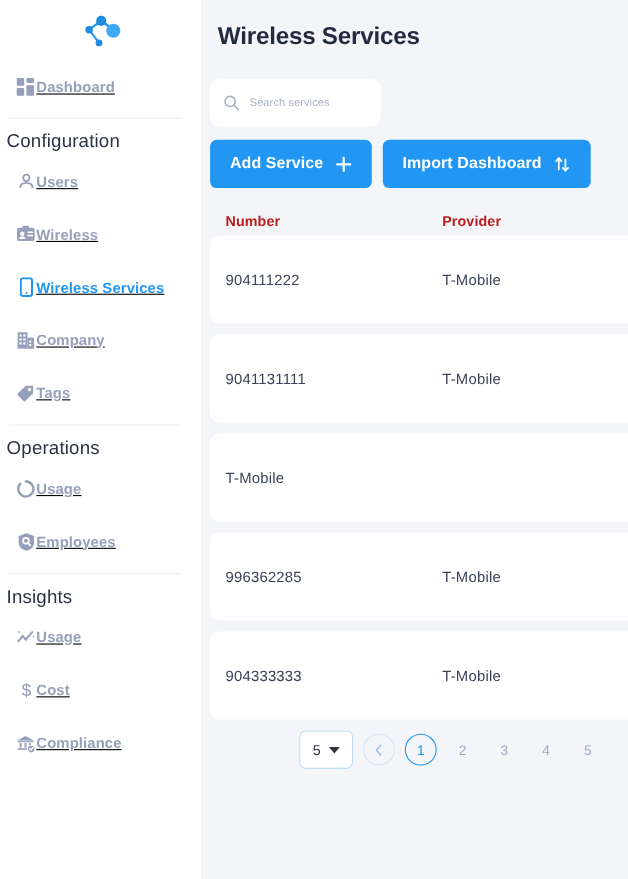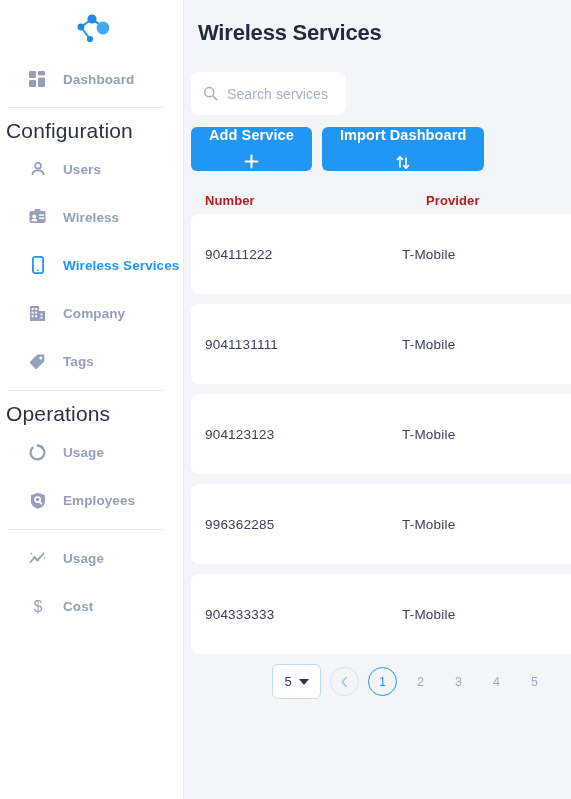--- a/index.html
+++ b/index.html
@@ -20,36 +20,37 @@
     position:relative;
     overflow:hidden;
   }
   .logo-wrap { height:58px; display:flex; align-items:center; justify-content:center; }
   .logo { width:44px; height:38px; }
 
   .nav-top { padding:0 0 0 0; }
   .nav-item {
     display:flex; align-items:center;
     height:34px;
-    padding-left:28px;
-    gap:16px;
+    padding-left:14px;
+    gap:0;
     cursor:pointer;
+    text-decoration:underline;
   }
   .nav-item .ico { width:19px; height:19px; flex:0 0 19px; display:flex; align-items:center; justify-content:center; }
   .nav-item .lbl {
     font-size:13.5px;
     color:#97a0ba;
     font-weight:600;
     letter-spacing:.1px;
     white-space:nowrap;
   }
   .nav-item.active .lbl { color:#2196f3; }
   .sep { height:1px; background:#e9ebf1; margin:11px 18px 11px 8px; }
   .sec-title {
-    font-size:21px;
+    font-size:17px;
     color:#2b3245;
     font-weight:400;
     padding:0 0 0 6px;
     margin-bottom:9px;
     letter-spacing:.15px;
   }
   .nav-group { padding-left:0; }
   .nav-group .nav-item { height:34px; margin-bottom:14px; }
 
   
@@ -70,51 +71,50 @@
   .search-box {
     margin:26px 0 0 7px;
     width:155px; height:43px;
     background:#ffffff;
     border-radius:8px;
     display:flex; align-items:center;
     padding:0 12px;
     gap:9px;
   }
   .search-box .ph {
-    font-size:14px;
+    font-size:10px;
     color:#a9b0c2;
     letter-spacing:.1px;
   }
   .btn-row { display:flex; gap:10px; margin:12px 0 0 7px; }
   .btn {
     background:#2196f3;
     color:#ffffff;
     border:none;
     border-radius:6px;
     height:44px;
     padding:0 18px;
     font-size:14.5px;
     font-weight:bold;
     display:flex; align-items:center; gap:11px;
     cursor:pointer;
     font-family:"Liberation Sans", sans-serif;
     letter-spacing:.1px;
-    flex-direction:column;
   }
   .thead {
     display:flex;
     margin:22px 0 6px 0;
     padding-left:21px;
     font-size:13px;
     color:#b91c1c;
     font-weight:600;
     letter-spacing:.1px;
   }
   .th-num { width:197px; flex:0 0 197px; }
-  .th-prov { flex:1 1 auto;margin-left:24px; }
+  .th-prov { flex:1 1 auto; }
 
   .rows { padding:0 3px 0 7px; }
   .row {
     background:#ffffff;
     border-radius:8px;
     height:80px;
     display:flex; align-items:center;
     padding-left:14px;
     margin-bottom:10px;
     font-size:13.5px;
@@ -272,40 +272,56 @@
             </svg>
           </span>
           <span class="lbl">Employees</span>
         </div>
       </div>
     </div>
 
     <div class="sep" style="margin-top:-2px;"></div>
 
     <div>
+      <div class="sec-title">Insights</div>
       <div class="nav-group">
         <div class="nav-item">
           <span class="ico">
             <svg width="18" height="16" viewBox="0 0 18 16">
               <polyline points="1.5,12 5.5,7.5 8.5,10.2 14.5,3.5" fill="none" stroke="#97a0ba" stroke-width="1.8" stroke-linecap="round" stroke-linejoin="round"></polyline>
               <circle cx="5.5" cy="7.5" r="1.2" fill="#97a0ba"></circle>
               <circle cx="8.5" cy="10.2" r="1.2" fill="#97a0ba"></circle>
               <path d="M2.4 2.2l.4 1 1 .4-1 .4-.4 1-.4-1-1-.4 1-.4z" fill="#97a0ba"></path>
               <path d="M15.6 6.6l.35.85.85.35-.85.35-.35.85-.35-.85-.85-.35.85-.35z" fill="#97a0ba"></path>
             </svg>
           </span>
           <span class="lbl">Usage</span>
         </div>
         <div class="nav-item">
           <span class="ico">
             <svg width="14" height="18" viewBox="0 0 14 18">
               <text x="7" y="14.5" text-anchor="middle" font-family="Liberation Sans, sans-serif" font-size="16" fill="#97a0ba">$</text>
             </svg>
           </span>
           <span class="lbl">Cost</span>
+        </div>
+        <div class="nav-item">
+          <span class="ico">
+            <svg width="18" height="17" viewBox="0 0 18 17">
+              <path d="M1 6 8.2 2.2 15.4 6z" fill="#97a0ba"></path>
+              <rect x="1" y="6.3" width="14.4" height="1.4" fill="#97a0ba"></rect>
+              <rect x="2.8" y="8.4" width="1.8" height="4.3" fill="#97a0ba"></rect>
+              <rect x="7.3" y="8.4" width="1.8" height="4.3" fill="#97a0ba"></rect>
+              <rect x="11.2" y="8.4" width="1.8" height="4.3" fill="#97a0ba"></rect>
+              <rect x="1" y="13.2" width="14.4" height="1.5" fill="#97a0ba"></rect>
+              <path d="M13.4 10.4l3.3 1.2v2.5c0 1.9-1.6 3-3.3 3.4-1.7-.4-3.3-1.5-3.3-3.4v-2.5z" fill="#97a0ba" stroke="#ffffff" stroke-width="0.9"></path>
+              <polyline points="11.9,13.6 13.1,14.8 15.1,12.4" fill="none" stroke="#ffffff" stroke-width="1.2" stroke-linecap="round" stroke-linejoin="round"></polyline>
+            </svg>
+          </span>
+          <span class="lbl">Compliance</span>
         </div>
       </div>
     </div>
   </div>
 
   <div class="main">
 
     <div class="page-title">Wireless Services</div>
 
     <div class="search-box">
@@ -343,21 +359,20 @@
     <div class="rows">
       <div class="row">
         <div class="cell-num">904111222</div>
         <div class="cell-prov">T-Mobile</div>
       </div>
       <div class="row">
         <div class="cell-num">9041131111</div>
         <div class="cell-prov">T-Mobile</div>
       </div>
       <div class="row">
-        <div class="cell-num">904123123</div>
         <div class="cell-prov">T-Mobile</div>
       </div>
       <div class="row">
         <div class="cell-num">996362285</div>
         <div class="cell-prov">T-Mobile</div>
       </div>
       <div class="row">
         <div class="cell-num">904333333</div>
         <div class="cell-prov">T-Mobile</div>
       </div>

